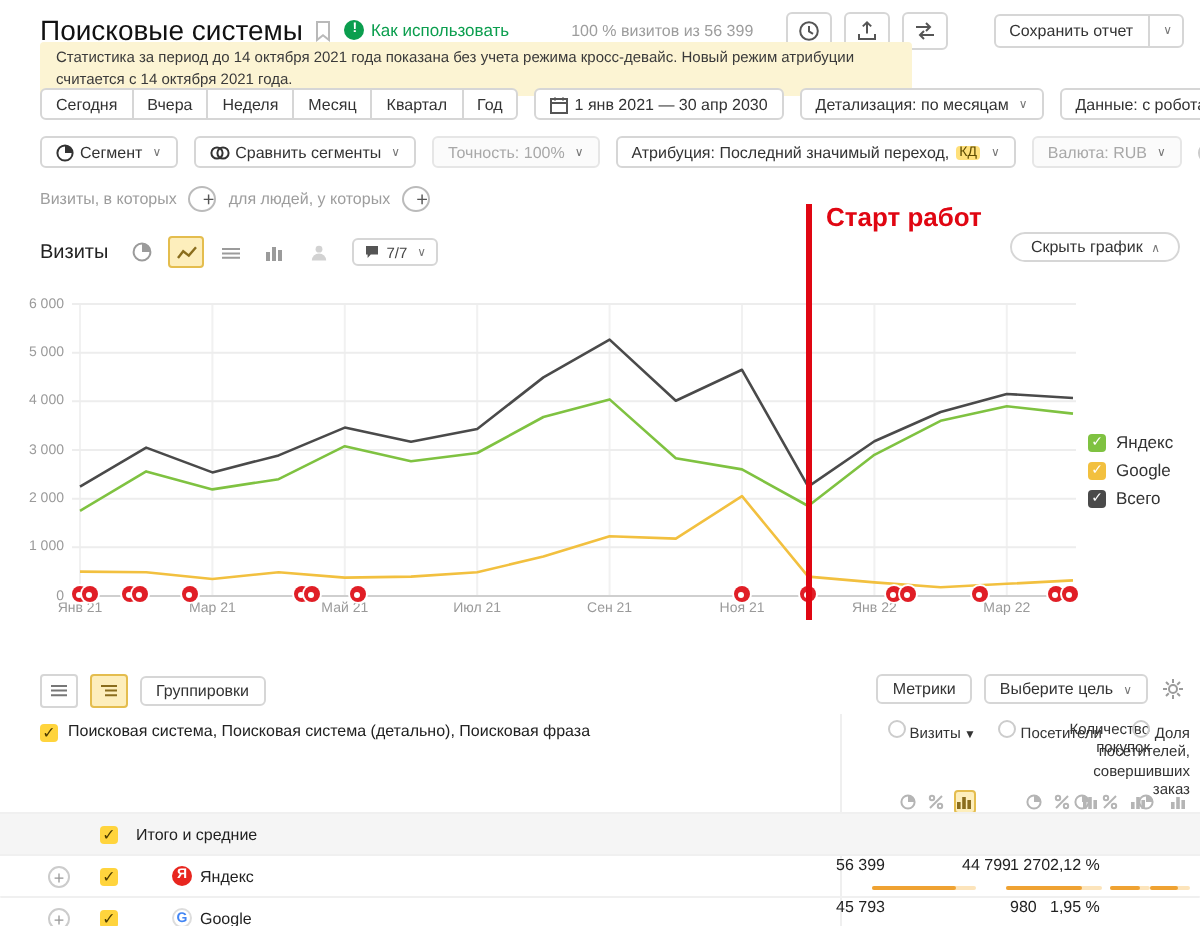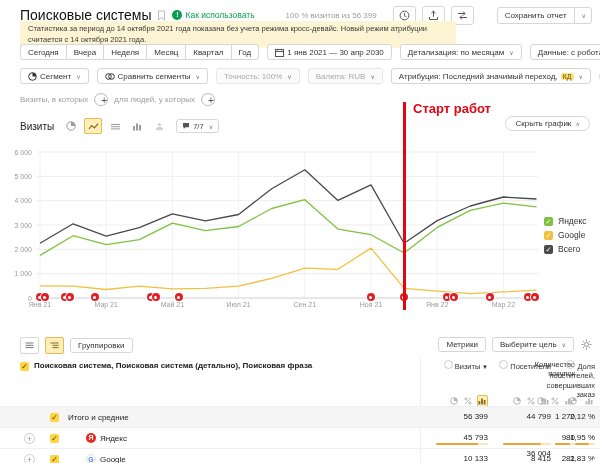--- a/index.html
+++ b/index.html
@@ -62,36 +62,36 @@
   .leg-box{width:9px;height:9px;border-radius:2px;color:#fff;font-size:7px;line-height:9px;text-align:center;}
   .leg-txt{font-size:8.5px;color:#333;}
   
   .table-region{top:333px;left:0;width:600px;height:130px;}
   .tt-left{position:absolute;top:4px;left:20px;display:flex;align-items:center;gap:6px;}
   .tt-right{position:absolute;top:4px;right:26px;display:flex;align-items:center;gap:6px;}
   .viewbtn{width:17px;height:15px;border:1px solid #d6d6d6;border-radius:2px;background:#fff;
            display:inline-flex;align-items:center;justify-content:center;cursor:pointer;}
   .viewbtn.sel{background:#fdeebc;border-color:#e4bd4e;}
   .gear{position:absolute;top:6px;right:8px;cursor:pointer;}
-  .dim-head{position:absolute;top:28px;left:34px;font-size:8px;font-weight:bold;color:#222;}
+  .dim-head{position:absolute;top:28px;left:34px;font-size:8px;font-weight:normal;color:#222;}
   .cb{display:inline-block;width:9px;height:9px;border-radius:2px;background:#ffd43d;color:#4d3b00;
       font-size:8px;line-height:9px;text-align:center;cursor:pointer;}
   .colhead{position:absolute;top:27px;font-size:7.5px;color:#333;text-align:right;line-height:1.25;}
   .colhead .inf{display:inline-block;width:7px;height:7px;border:1px solid #ccc;border-radius:50%;margin-right:2px;vertical-align:0;}
   .sort-arrow{font-size:6px;color:#333;}
   .micons{position:absolute;top:62px;display:flex;gap:3px;justify-content:flex-end;}
   .micon{width:11px;height:10px;border:1px solid transparent;border-radius:2px;display:inline-flex;
          align-items:center;justify-content:center;cursor:pointer;}
   .micon.sel{background:#fdeebc;border-color:#e4bd4e;}
   .hdr-divider{position:absolute;top:77px;left:0;right:0;border-top:1px solid #e4e4e4;}
   .vsep{position:absolute;top:24px;bottom:0;left:420px;border-left:1px solid #efefef;}
   .trow{position:absolute;left:0;right:0;height:21px;border-top:1px solid #f0f0f0;}
   .trow.total{background:#f5f5f5;}
   .rlabel{font-size:8px;color:#222;}
-  .val{position:absolute;top:0;line-height:20px;font-size:8px;color:#222;text-align:right;}
+  .val{position:absolute;top:16px;line-height:20px;font-size:8px;color:#222;text-align:left;}
   .bar{position:absolute;top:15px;height:2px;background:#fce4bb;border-radius:1px;}
   .bar i{display:block;height:2px;background:#efa232;border-radius:1px;}
   .plus{width:11px;height:11px;border:1px solid #ccc;border-radius:50%;color:#999;font-size:9px;
         line-height:10px;text-align:center;background:#fff;cursor:pointer;box-sizing:border-box;}
   .fav{width:10px;height:10px;border-radius:50%;font-weight:bold;text-align:center;}
   .fav.yandex{background:#e8261f;color:#fff;font-size:7px;line-height:10px;}
   .fav.google{background:#fff;border:1px solid #ddd;color:#4285f4;font-size:7px;line-height:9px;box-sizing:border-box;}
   svg{display:block;}
 </style>
 </head>
@@ -180,28 +180,28 @@
           <circle cx="3.5" cy="4.5" r="2.8" fill="none" stroke="#333"></circle>
           <circle cx="6.5" cy="4.5" r="2.8" fill="none" stroke="#333"></circle>
         </svg>
       <span>Сравнить сегменты</span>
         <span class="chev">∨</span>
     </button>
     <button class="btn disabled">
       <span>Точность: 100%</span>
         <span class="chev">∨</span>
     </button>
-    <button class="btn disabled">
-      <span>Валюта: RUB</span>
-        <span class="chev">∨</span>
-    </button>
     <button class="btn">
       <span>Атрибуция: Последний значимый переход,</span>
       <span class="kd-badge">КД</span>
       <span class="chev">∨</span>
+    </button>
+    <button class="btn disabled">
+      <span>Валюта: RUB</span>
+        <span class="chev">∨</span>
     </button>
     <span class="qcirc" style="margin-left:0">?</span>
   </div>
 
   <div class="abs filters" style="top:93px;left:20px;">
     <span>Визиты, в которых</span>
     <button class="plusbtn">+</button>
     <span>для людей, у которых</span>
     <button class="plusbtn">+</button>
   </div>

